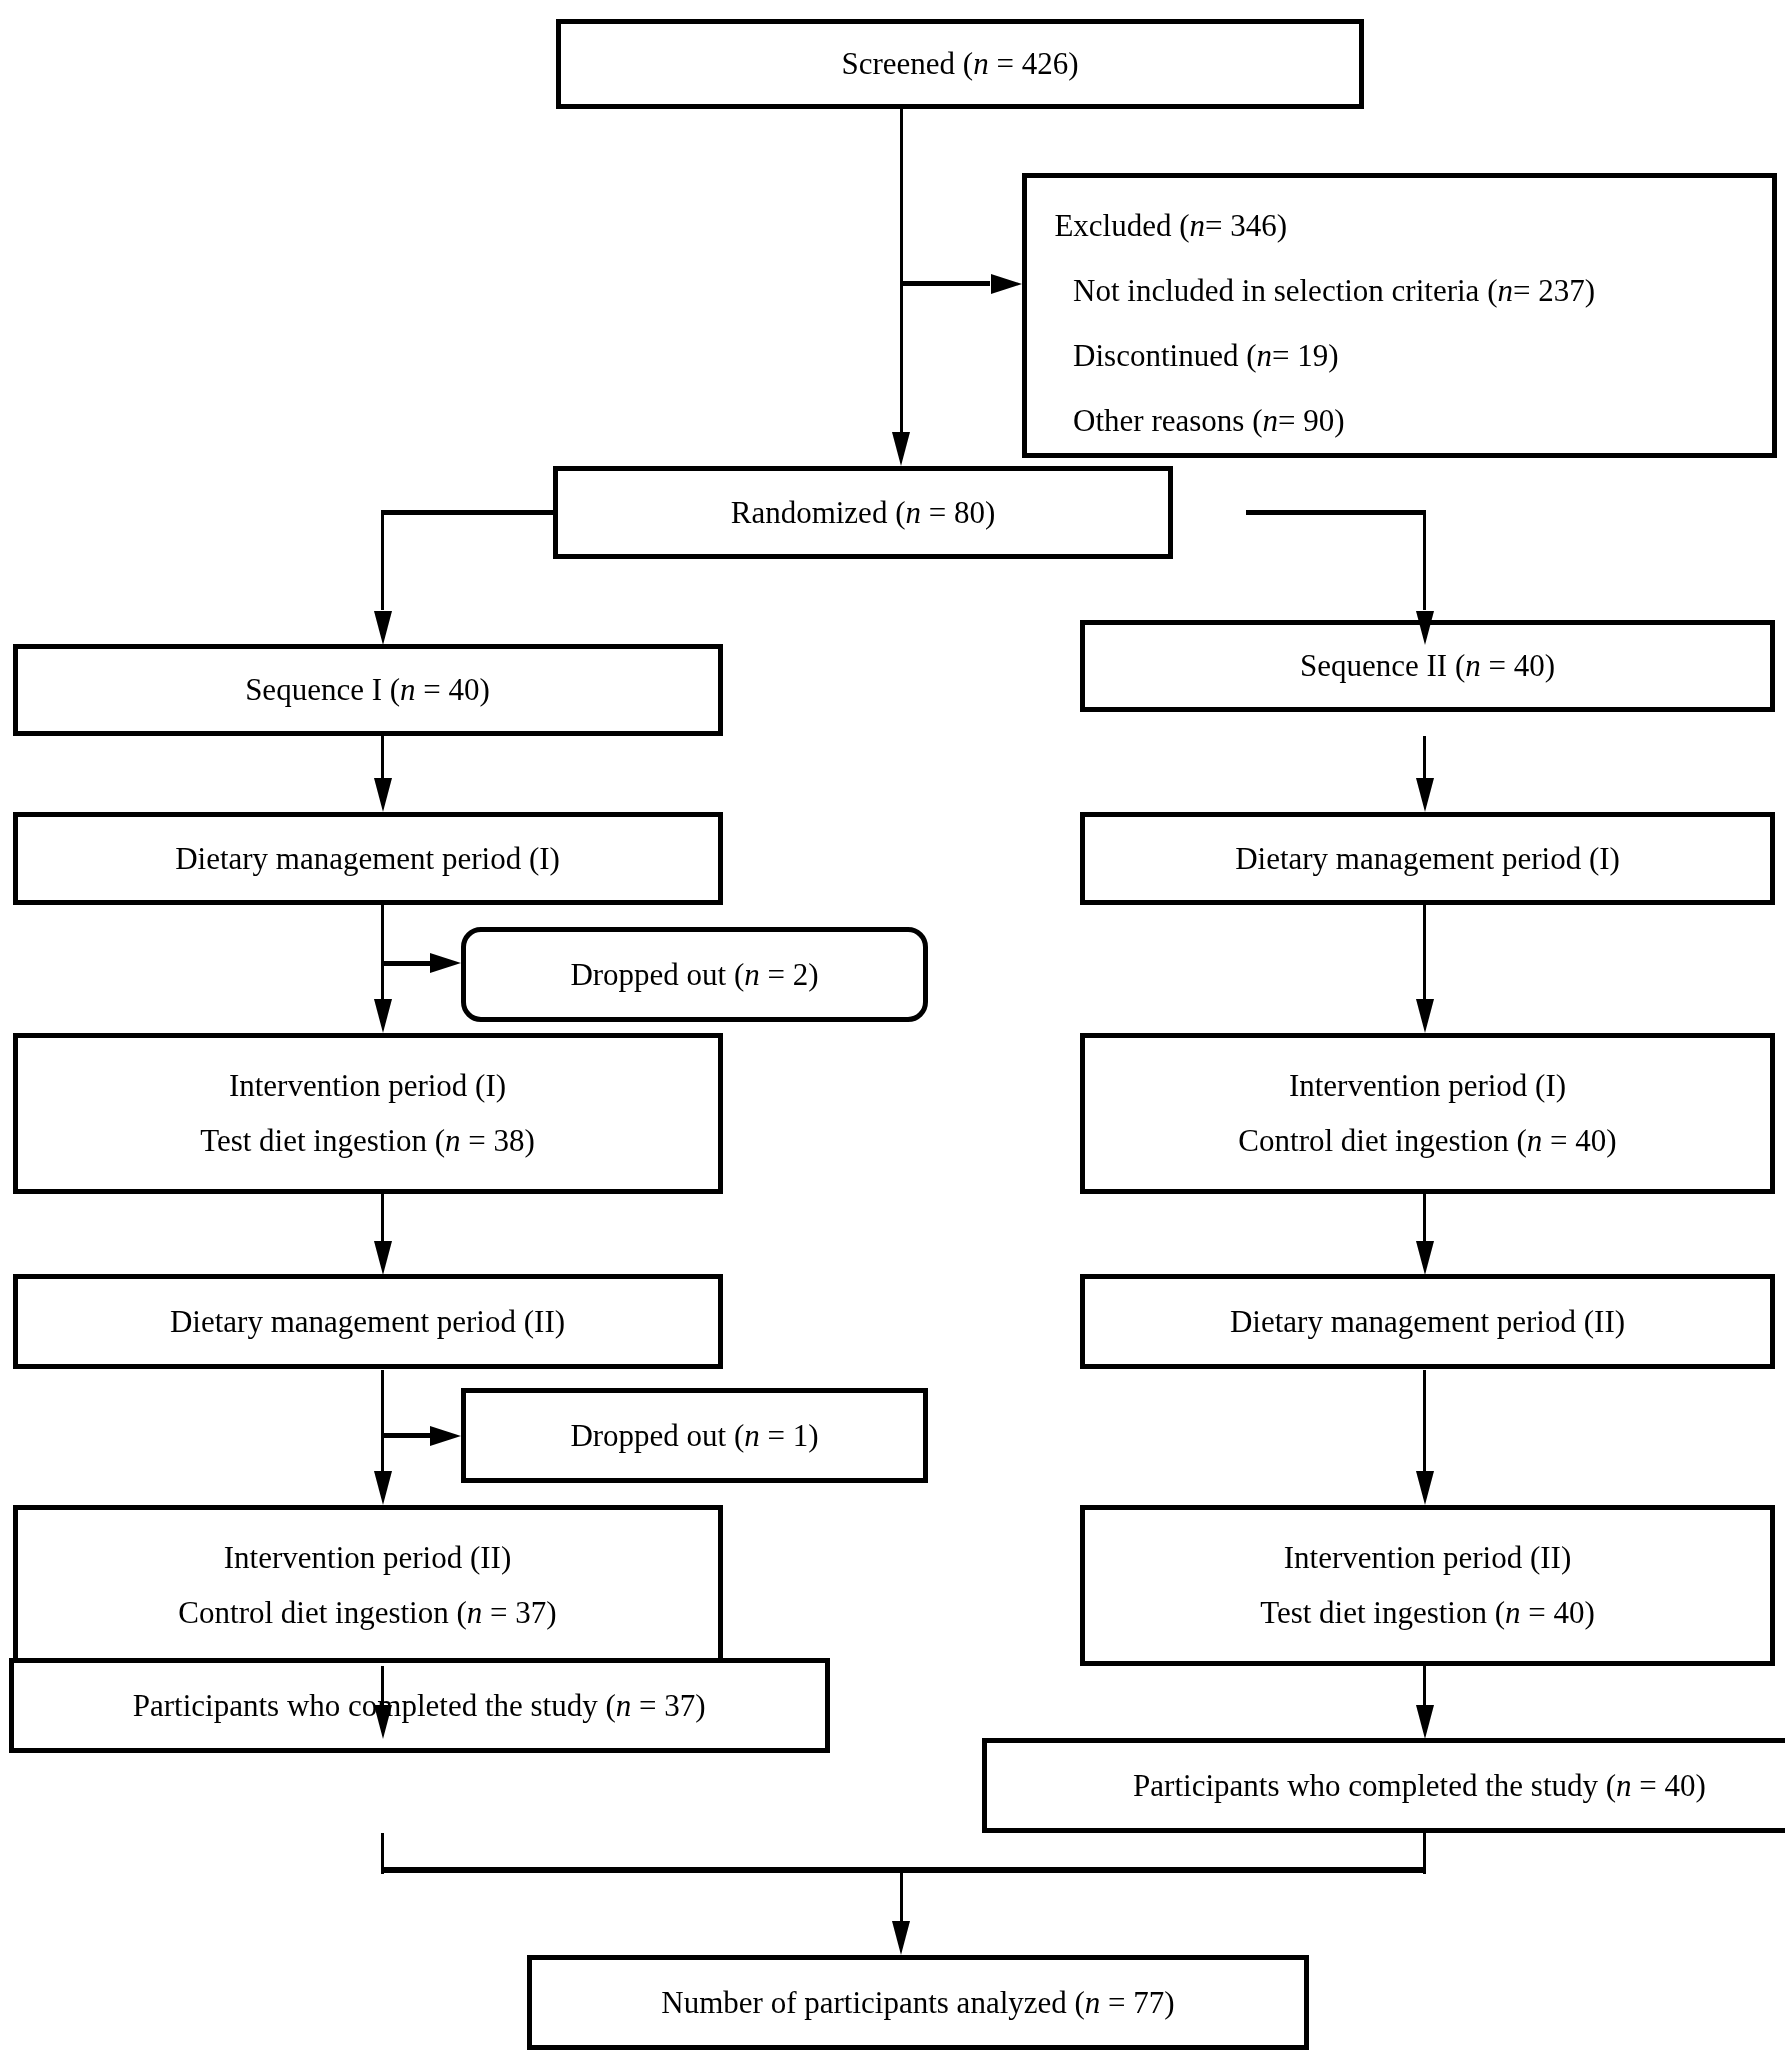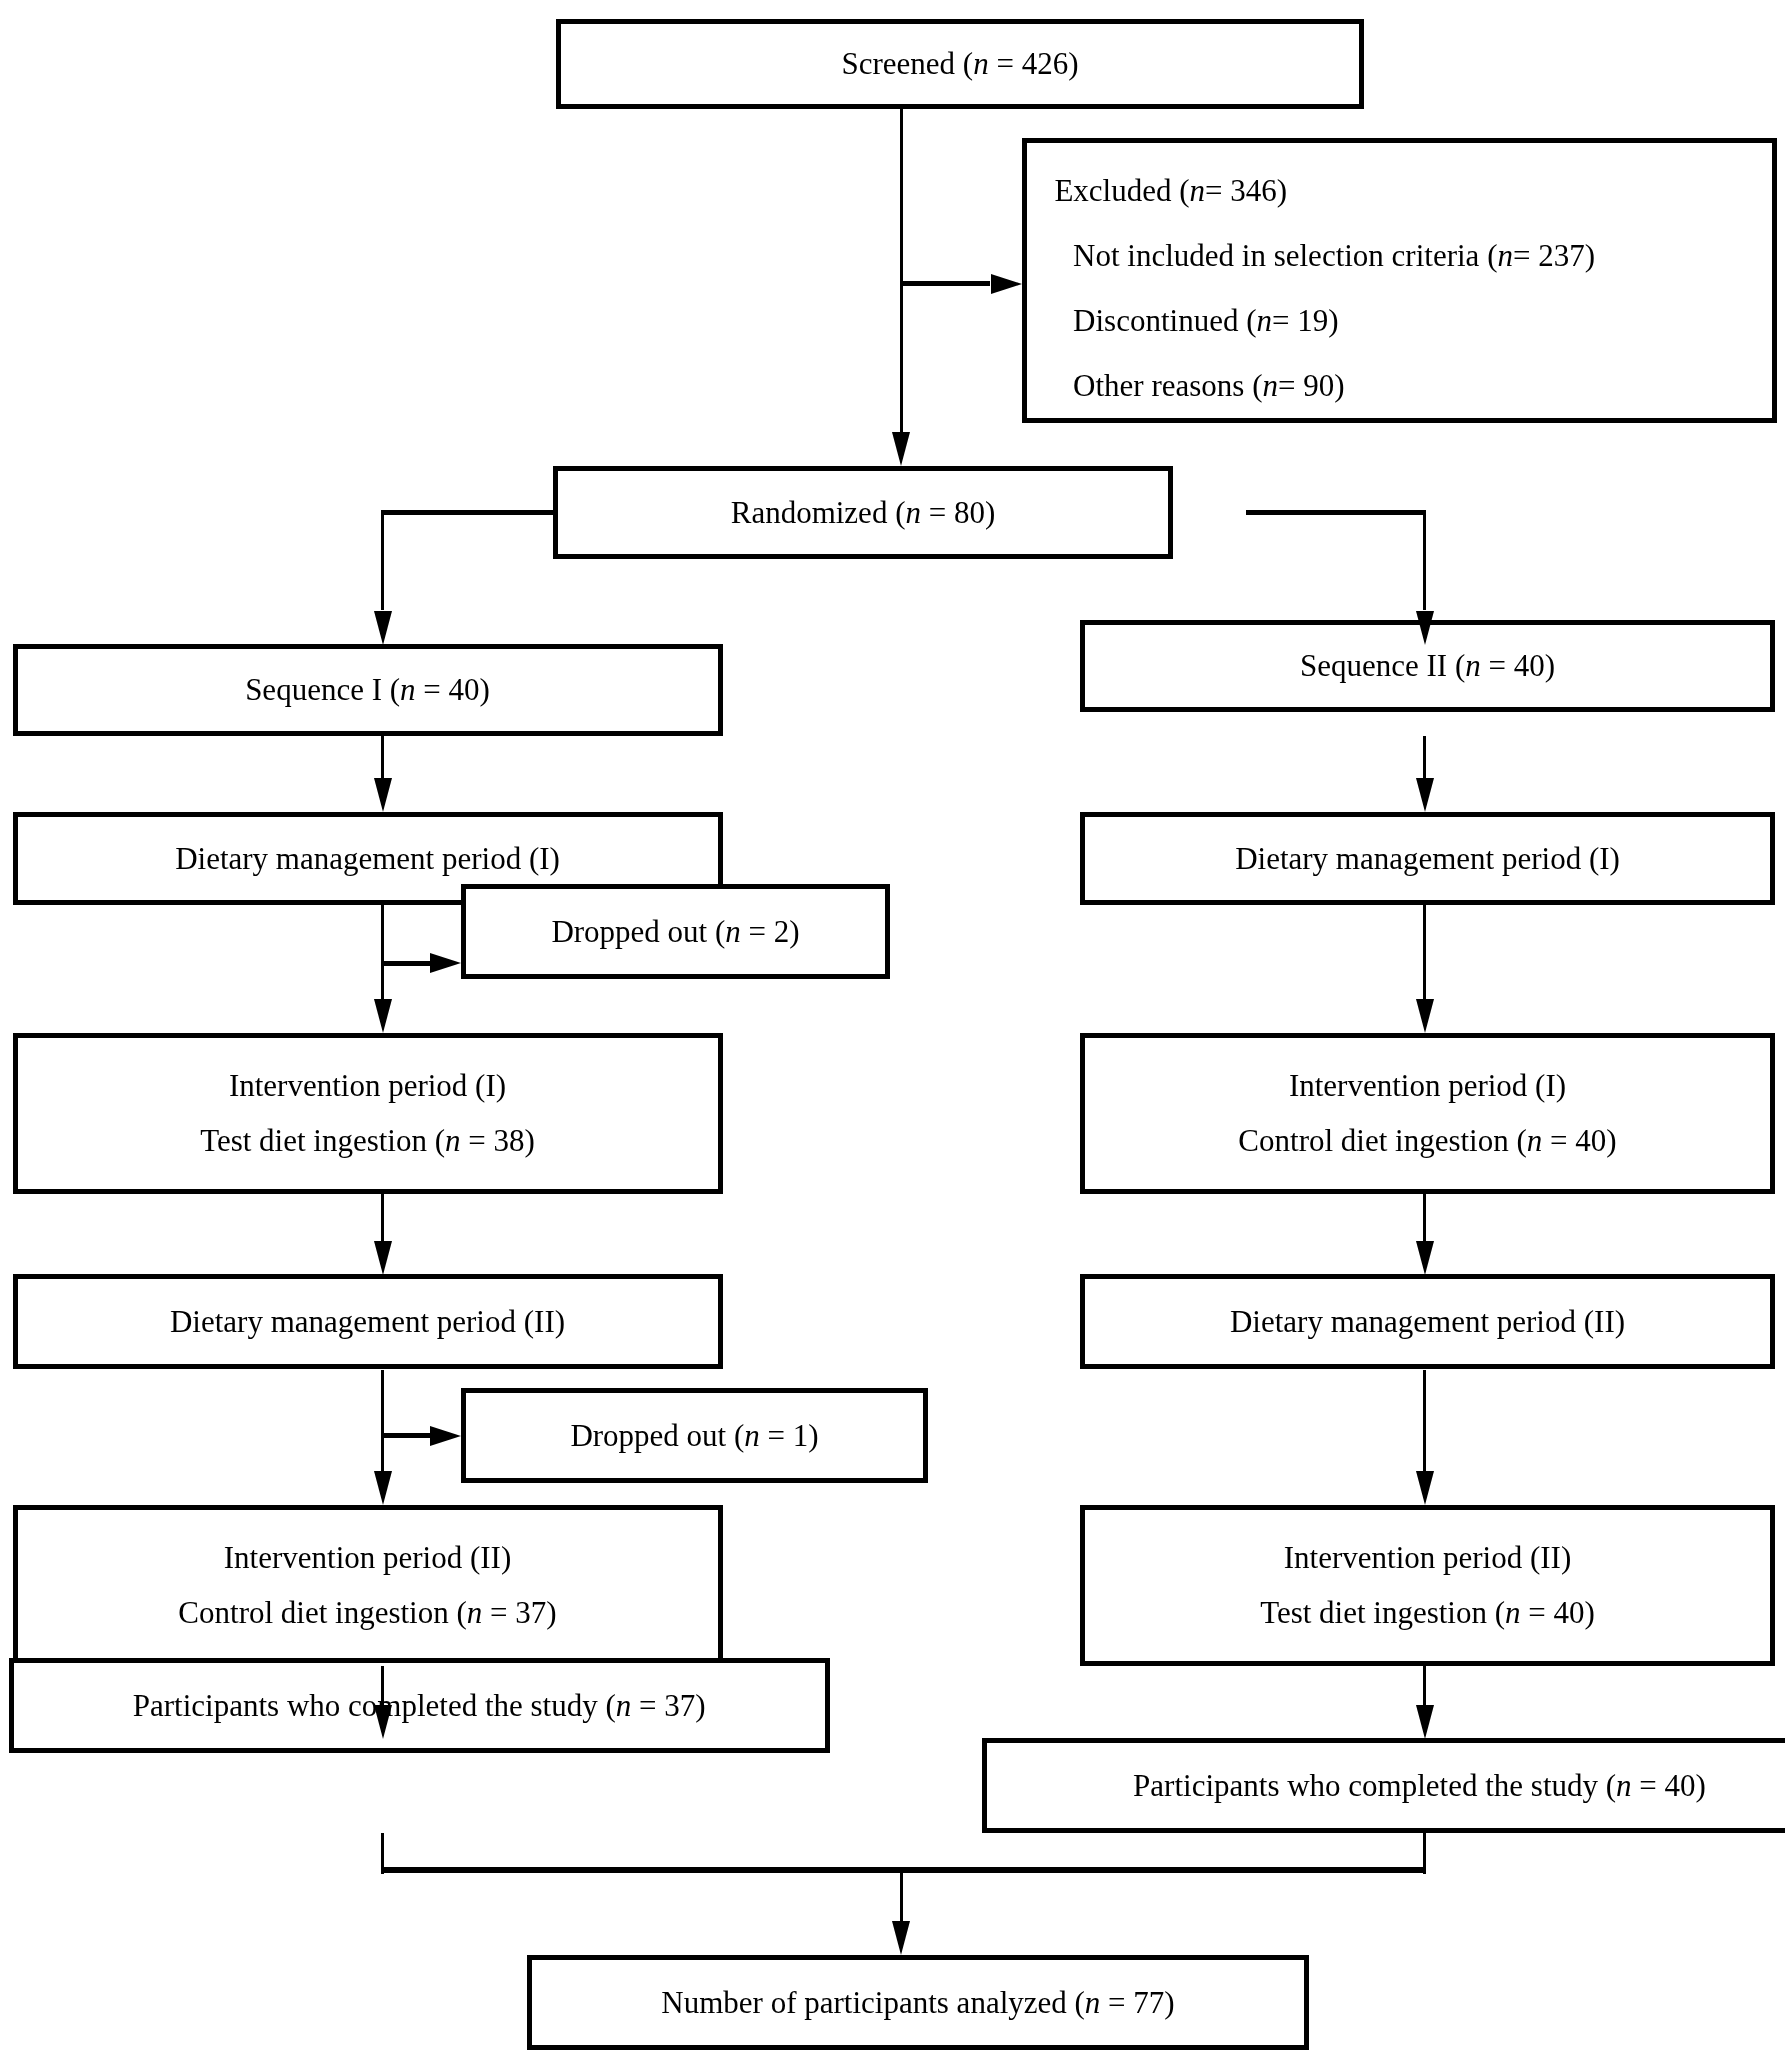--- a/index.html
+++ b/index.html
@@ -6,21 +6,21 @@
   .canvas{
     position:relative;width:1785px;height:2066px;background:#ffffff;
     font-family:"Liberation Serif", serif;color:#000;
   }
   .box{
     position:absolute;box-sizing:border-box;border:5px solid #000;background:#fff;
     display:flex;align-items:center;justify-content:center;text-align:center;
     font-size:31px;line-height:1.15;white-space:nowrap;
   }
   .box.two{flex-direction:column;justify-content:space-evenly;padding:10px 5px;}
-  .box.excluded{display:block;text-align:center;padding:15px 10px 0 27.4px;white-space:nowrap;}
+  .box.excluded{display:block;text-align:center;padding:15px 10px 0 27.4px;white-space:nowrap;margin-top:35px;}
   .exline{height:65px;display:flex;align-items:center;}
   .exline.indent{padding-left:18.7px;}
   .nvar{font-style:italic;}
   .row{display:inline;}
   .vline{position:absolute;width:3.1px;background:#000;}
   .hline{position:absolute;background:#000;height:5px;}
   .hline.thick{height:6.2px;}
   .arr-d{position:absolute;width:0;height:0;
     border-left:9.3px solid transparent;border-right:9.3px solid transparent;
     border-top:34px solid #000;}
@@ -73,21 +73,21 @@
   </div>
 
   <div class="box" style="left:12.5px;top:812px;width:710px;height:93px;">
     <span>Dietary management period (I)</span>
   </div>
 
   <div class="box" style="left:1080px;top:812px;width:695px;height:93px;">
     <span>Dietary management period (I)</span>
   </div>
 
-  <div class="box" style="left:461px;top:884px;width:429px;height:95px;">
+  <div class="box" style="left:461px;top:927px;width:467px;height:95px;border-radius:20px;">
     <span class="row"><span>Dropped out (</span><span class="nvar">n</span><span> = 2)</span></span>
   </div>
 
   <div class="box two" style="left:12.5px;top:1033px;width:710px;height:161px;">
     <span>Intervention period (I)</span>
     <span class="row"><span>Test diet ingestion (</span><span class="nvar">n</span><span> = 38)</span></span>
   </div>
 
   <div class="box two" style="left:1080px;top:1033px;width:695px;height:161px;">
     <span>Intervention period (I)</span>

